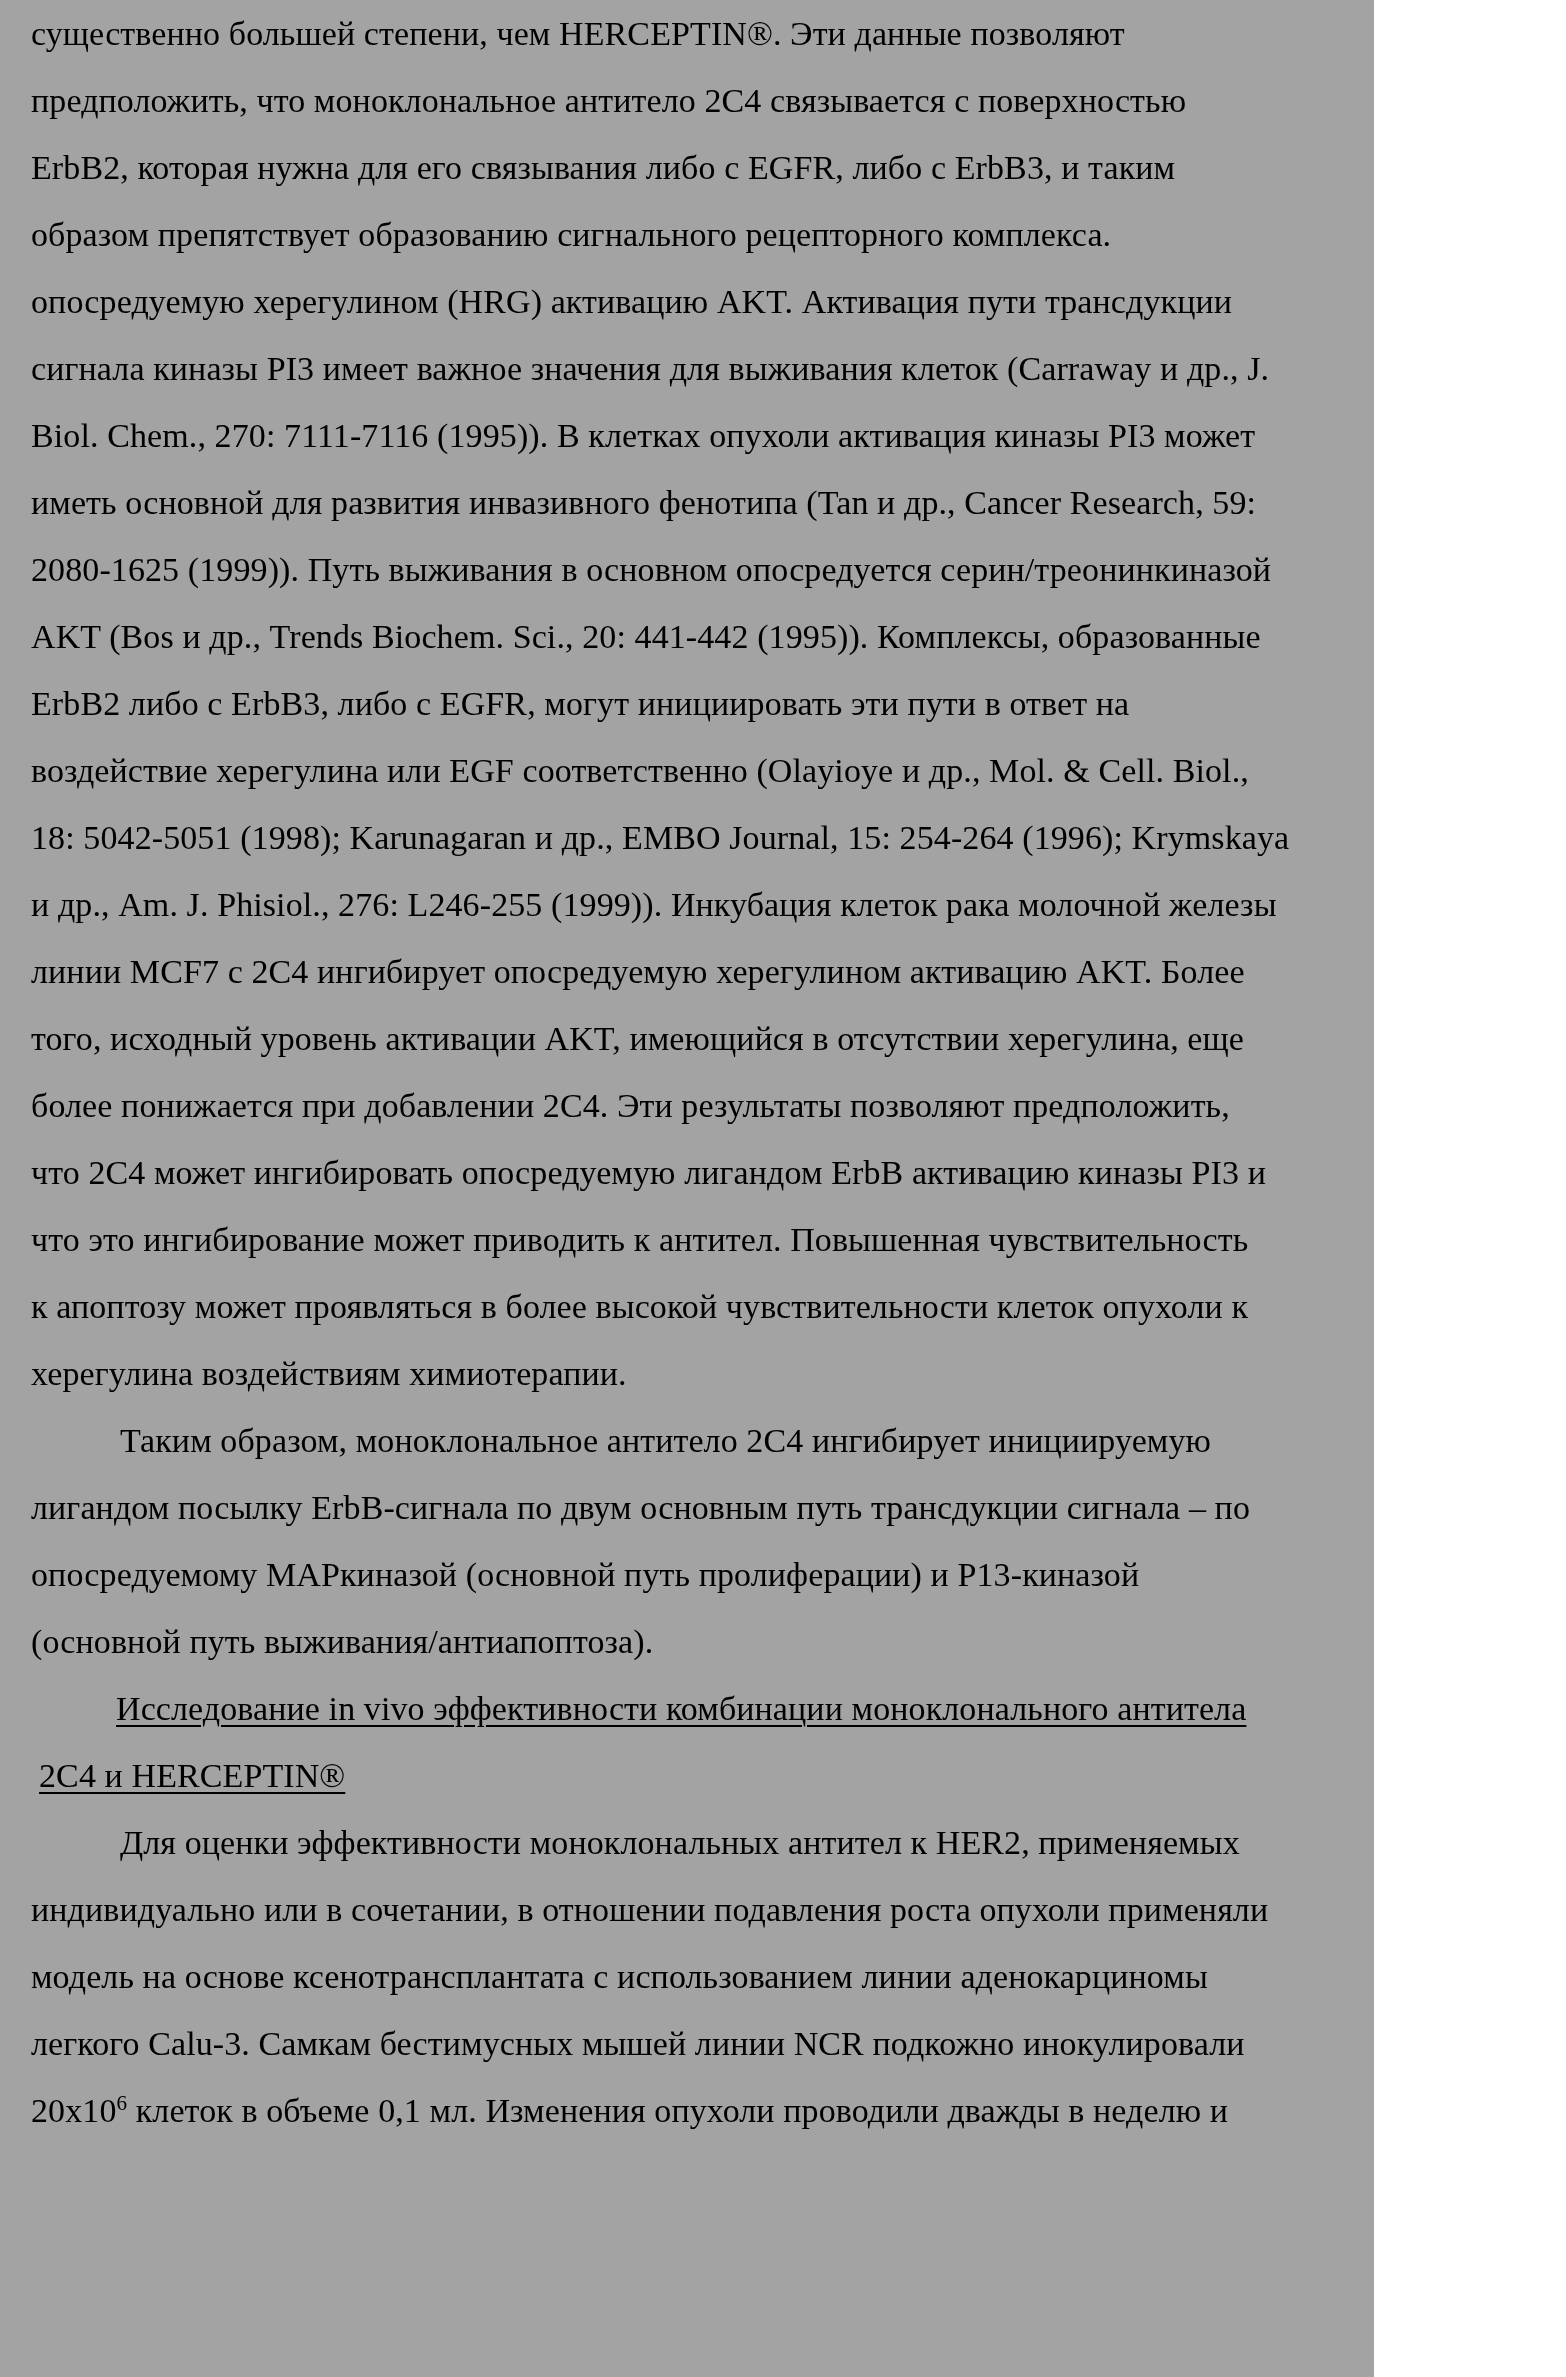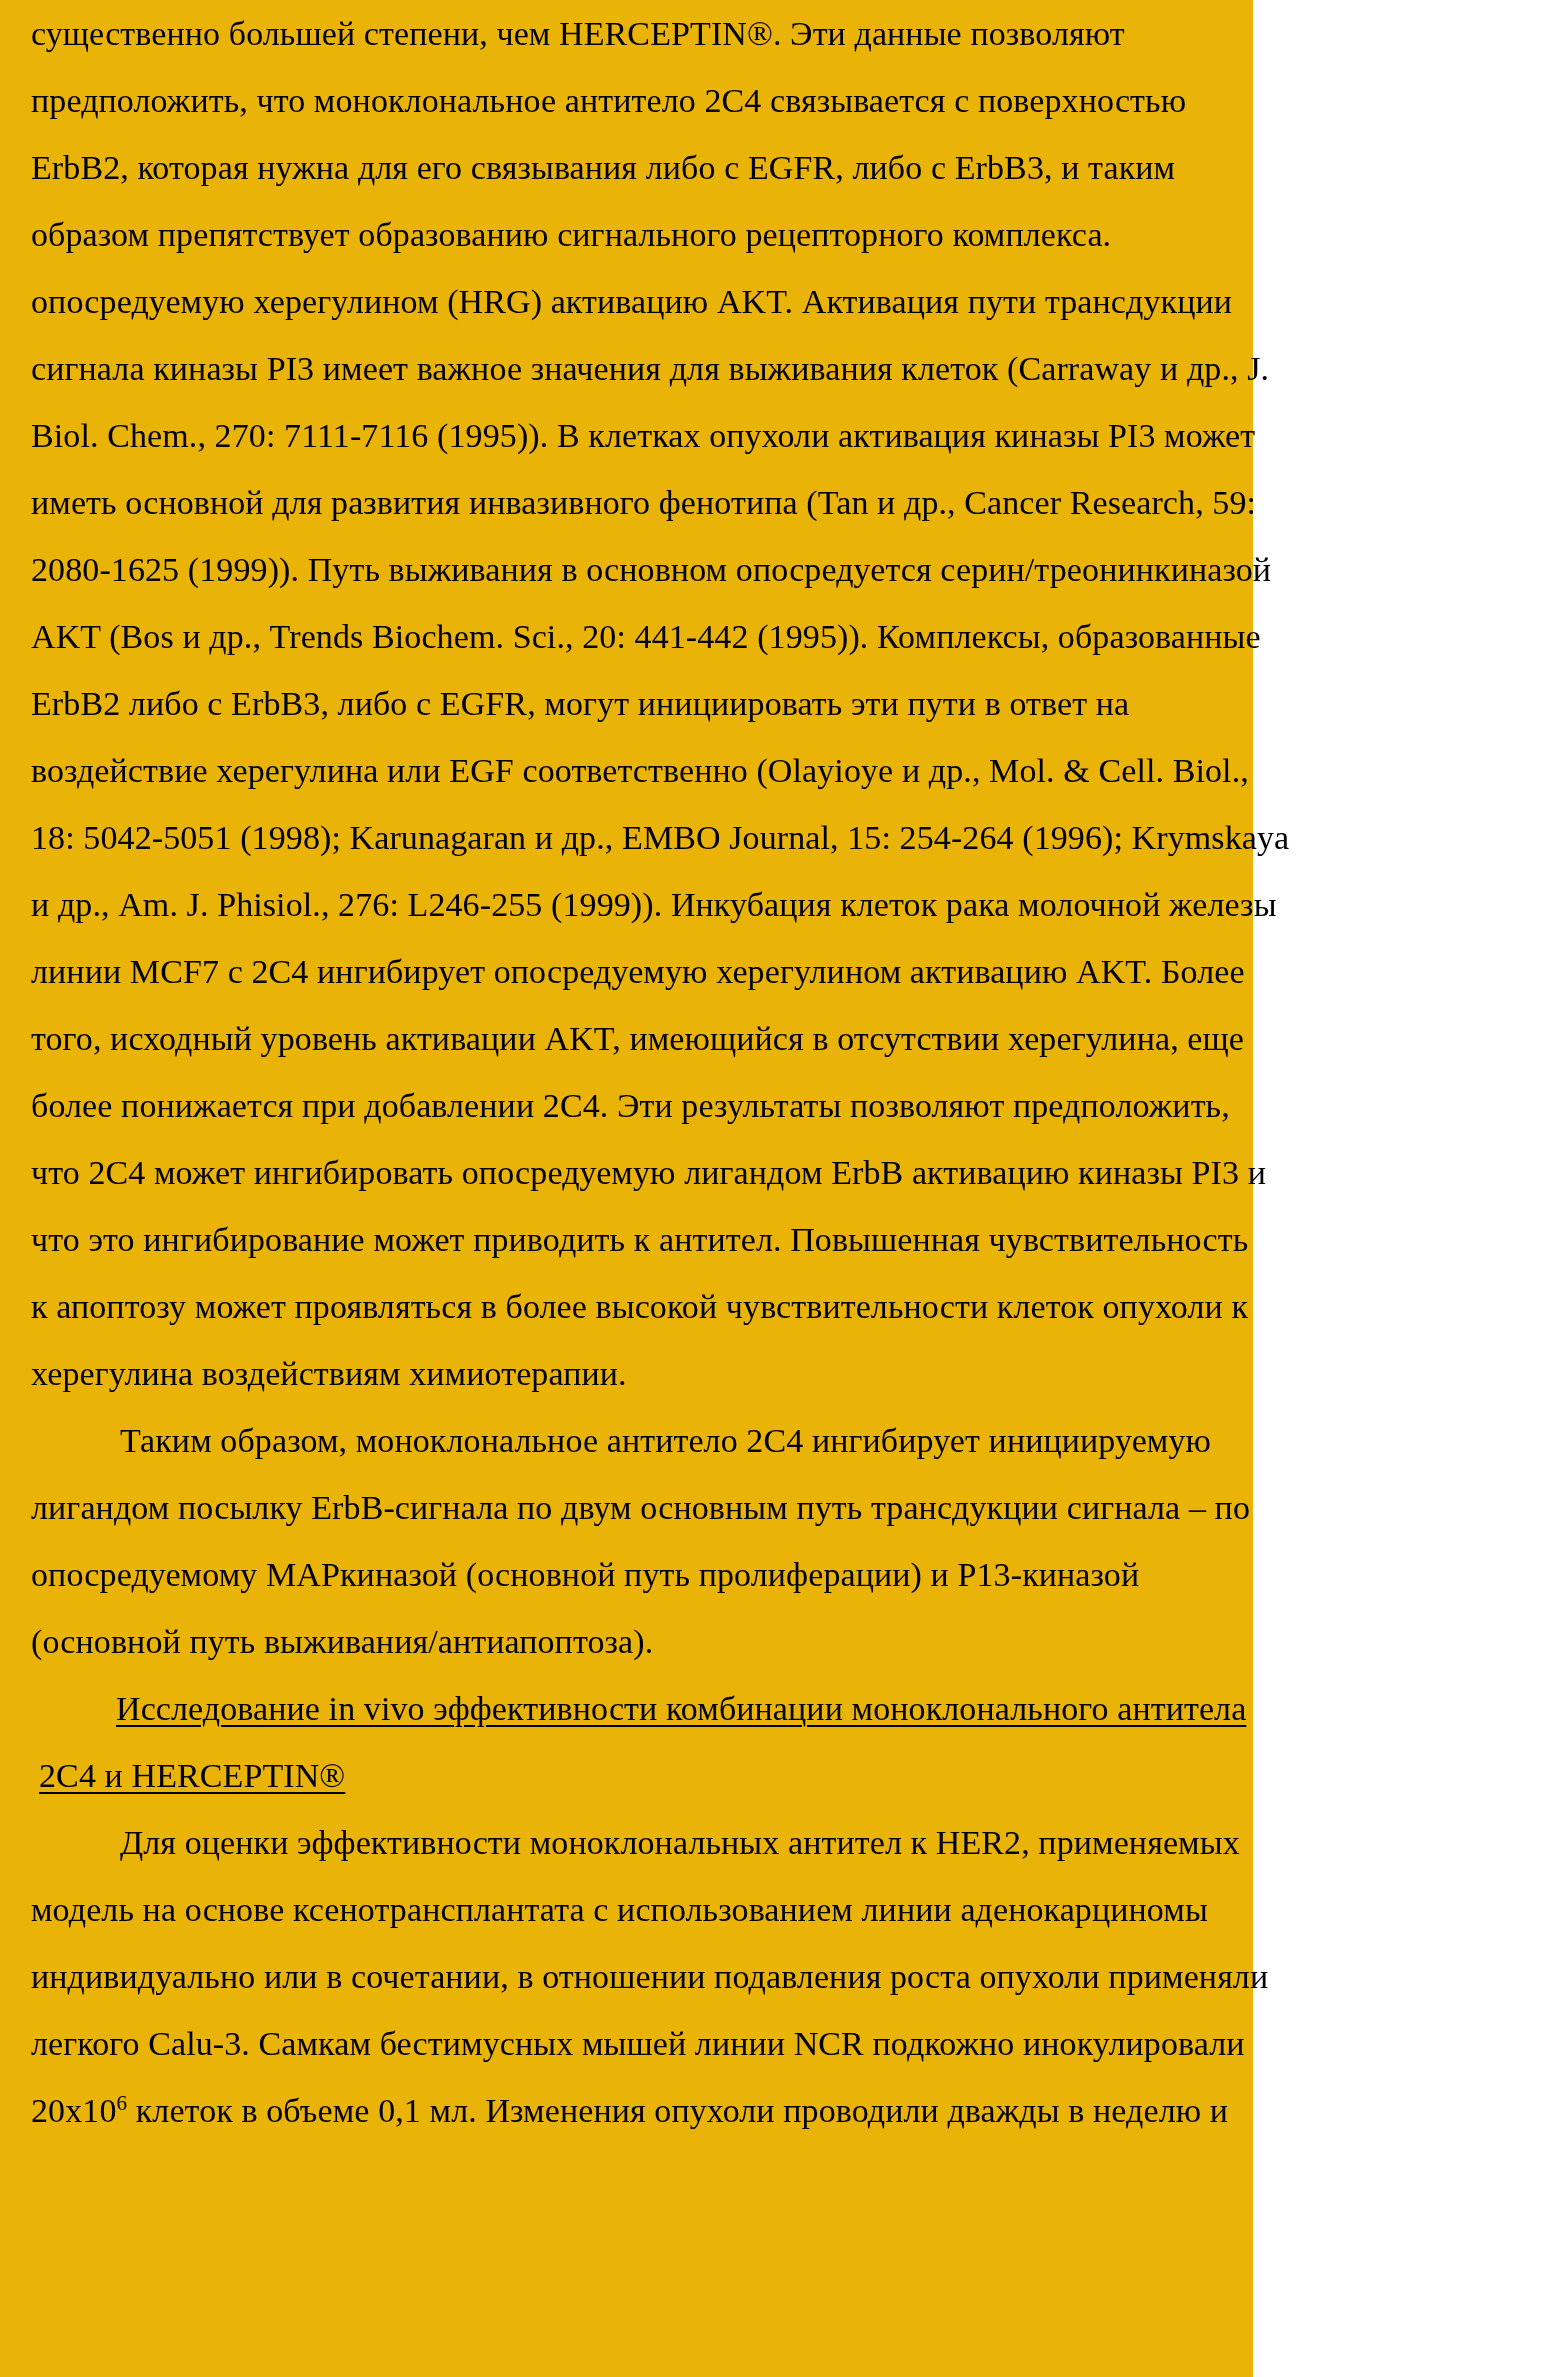--- a/index.html
+++ b/index.html
@@ -9,23 +9,23 @@
   }
   body {
     width: 1567px;
     height: 2377px;
     overflow: hidden;
     font-family: "Liberation Serif", "DejaVu Serif", serif;
     color: #000000;
   }
   #page {
     position: relative;
-    width: 1253px;
+    width: 1374px;
     height: 2377px;
-    background: #eab308;
+    background: #a3a3a3;
     box-sizing: border-box;
     padding: 16px;
   }
   #text-column {
     position: absolute;
     left: 31px;
     top: 0px;
     width: 1505px;
   }
   .line {
@@ -96,21 +96,21 @@
     <div class="line just">лигандом посылку ErbB-сигнала по двум основным путь трансдукции сигнала – по</div>
     <div class="line just">опосредуемому MAPкиназой (основной путь пролиферации) и P13-киназой</div>
     <div class="line just">(основной путь выживания/антиапоптоза).</div>
 
 
     <div class="line indent-head"><span class="u">Исследование in vivo эффективности комбинации моноклонального антитела</span></div>
 
     <div class="line indent-cont"><span class="u">2C4 и HERCEPTIN®</span></div>
 
     <div class="line just indent">Для оценки эффективности моноклональных антител к HER2, применяемых</div>
+    <div class="line just">индивидуально или в сочетании, в отношении подавления роста опухоли применяли</div>
     <div class="line just">модель на основе ксенотрансплантата с использованием линии аденокарциномы</div>
-    <div class="line just">индивидуально или в сочетании, в отношении подавления роста опухоли применяли</div>
     <div class="line just">легкого Calu-3. Самкам бестимусных мышей линии NCR подкожно инокулировали</div>
 
     <div class="line just"><span>20x10</span><sup>6</sup><span> клеток в объеме 0,1 мл. Изменения опухоли проводили дважды в неделю и</span></div>
 
   </div>
 </div>
 
 
 </body></html>

